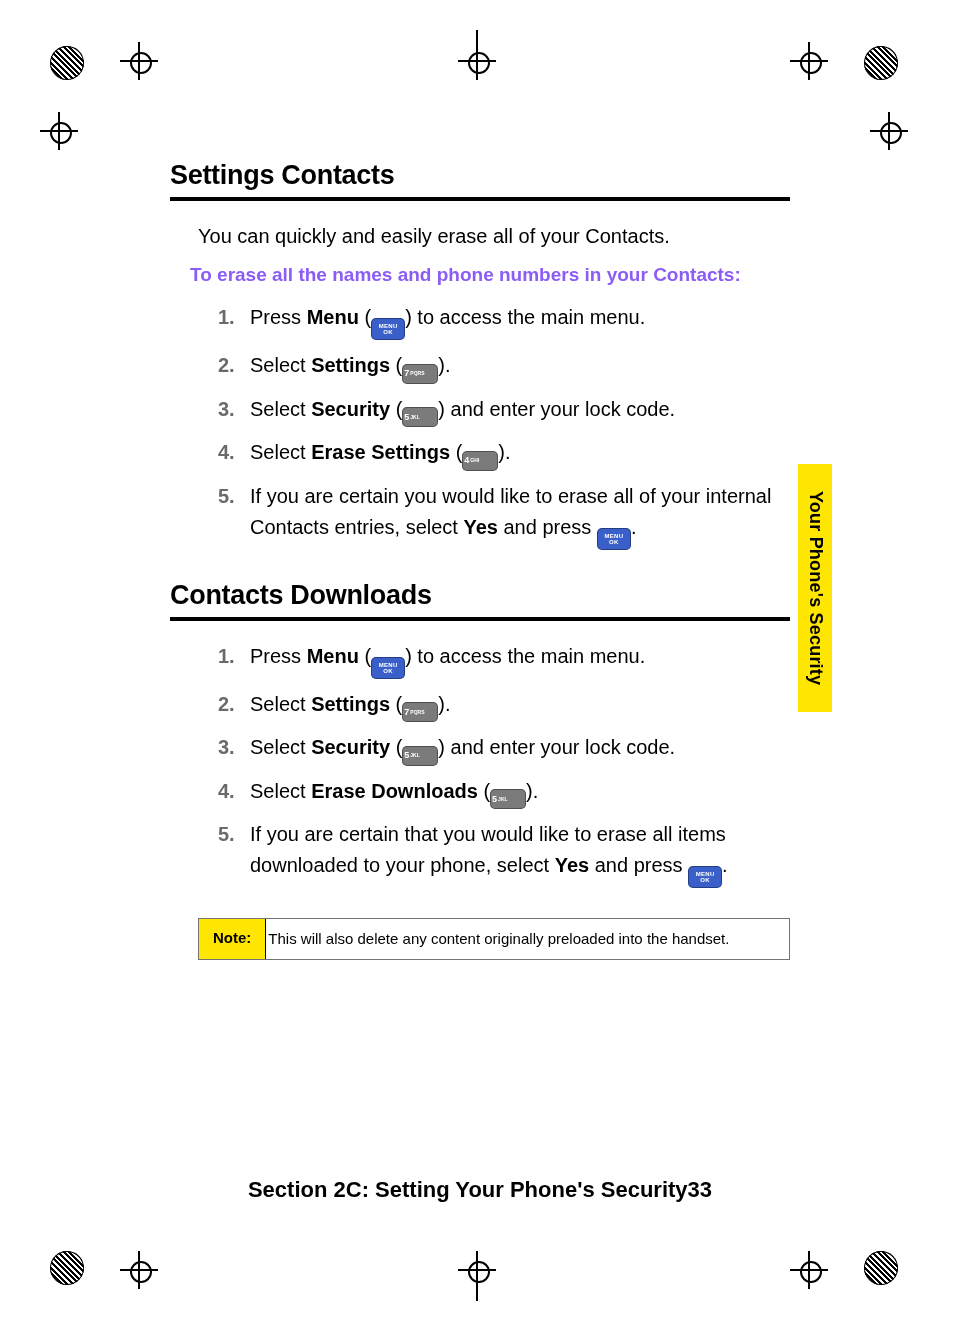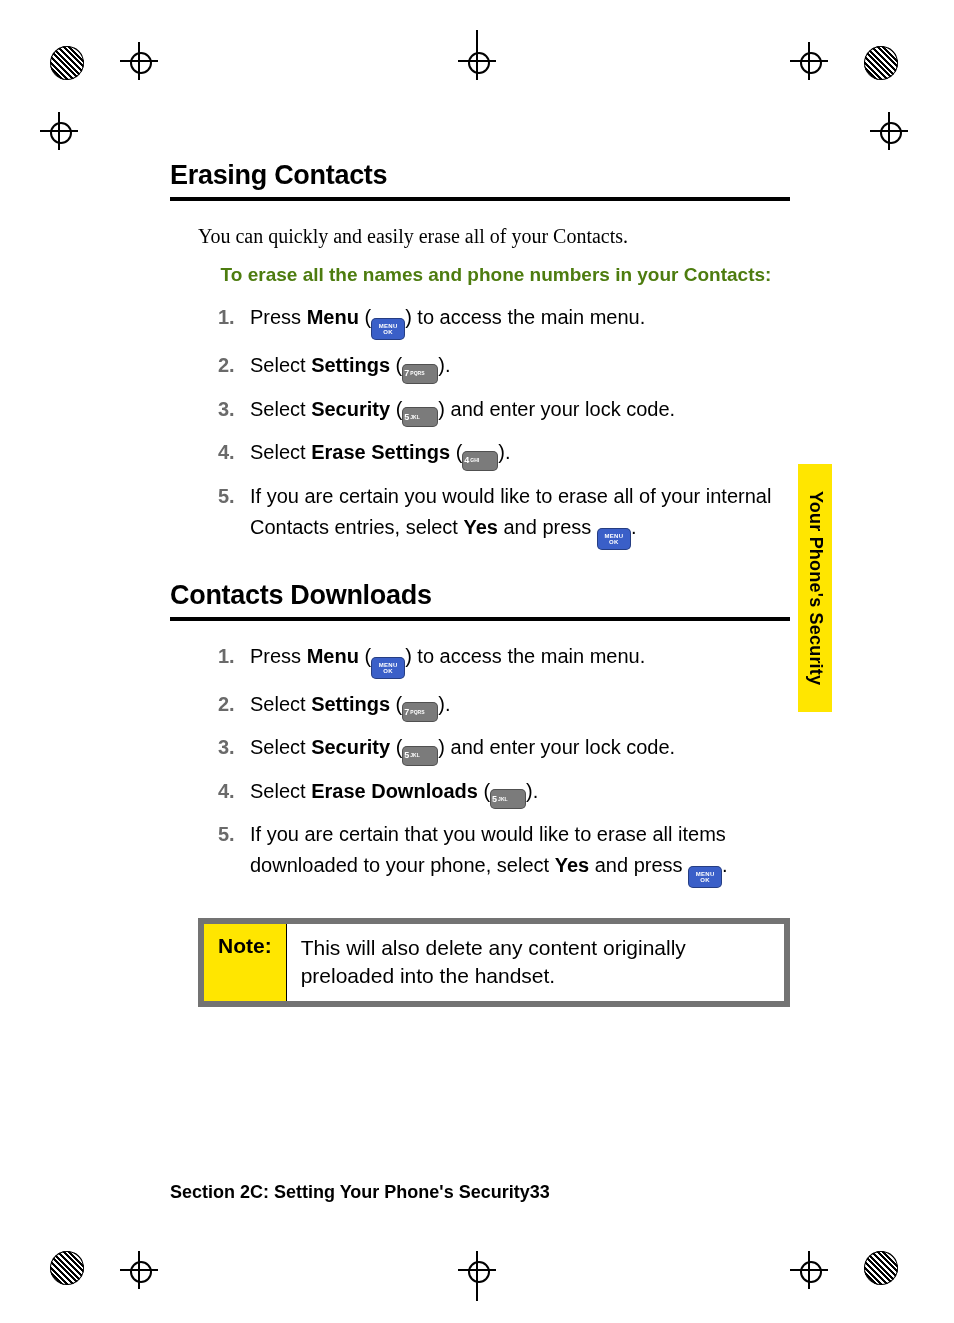--- a/index.html
+++ b/index.html
@@ -27,28 +27,26 @@
   }
   .rule {
     border: none;
     border-top: 4px solid #000;
     margin: 0 0 20px 0;
   }
   .intro {
     font-size: 20px;
     margin: 22px 0 14px 28px;
     line-height: 1.35;
-    font-family: Liberation Serif, serif;
   }
   .subhead {
     font-size: 19px;
     font-weight: 700;
-    color: #4d7c0f;
-    margin: 14px 0 16px 32px;
-    text-align: center;
+    color: #8b5cf6;
+    margin: 14px 0 16px 20px;
   }
   ol.steps {
     list-style: none;
     margin: 0 0 30px 48px;
     padding: 0;
   }
   ol.steps > li {
     display: flex;
     align-items: flex-start;
     font-size: 20px;
@@ -90,33 +88,33 @@
     font-size: 8px;
     padding-left: 2px;
     justify-content: flex-start;
   }
   .key-num .d { font-size: 9px; font-weight:800; margin-right:1px;}
   .key-num .l { font-size: 5px; font-weight:600; }
 
   
   .note-box {
     display: flex;
-    border: 6px solid #737373;
+    border: 1px solid #737373;
     margin: 24px 0 0 28px;
-    font-size: 21px;
+    font-size: 15px;
   }
   .note-label {
     background: #ffe600;
     font-weight: 700;
     padding: 10px 14px;
     border-right: 1px solid #000;
     white-space: nowrap;
   }
   .note-text {
-    padding: 10px 14px;
+    padding: 10px 2px;
     line-height: 1.35;
     flex:1;
   }
 
   
   .side-tab {
     position: absolute;
     right: 122px;
     top: 464px;
     width: 34px;
@@ -133,22 +131,22 @@
     letter-spacing: .2px;
   }
 
   
   .footer {
     position: absolute;
     left: 170px;
     bottom: 120px;
     width: 620px;
     display: flex;
-    justify-content: flex-start;
-    font-size: 18px;
+    justify-content: center;
+    font-size: 22px;
     font-weight: 700;
   }
 
   
   .reg {
     position: absolute;
     width: 26px;
     height: 26px;
   }
   .reg::before, .reg::after {
@@ -223,21 +221,21 @@
   </div>
 <div class="bar-cross btop"></div>
 <div class="bar-cross bbottom"></div>
 
 <div class="side-tab">
   <div class="rot">Your Phone's Security</div>
 </div>
 
 <div class="page">
 
-  <h2 class="section-title">Erasing Contacts</h2>
+  <h2 class="section-title">Settings Contacts</h2>
   <hr class="rule">
   <p class="intro">You can quickly and easily erase all of your Contacts.</p>
   <p class="subhead">To erase all the names and phone numbers in your Contacts:</p>
   <ol class="steps" id="steps-0">
       <li>
         <span class="num">1.</span>
         <span class="txt">Press <span class="b">Menu</span> (<span class="key key-menu">
             <span>MENU</span>
             <span>OK</span>
           </span>) to access the main menu.</span>

